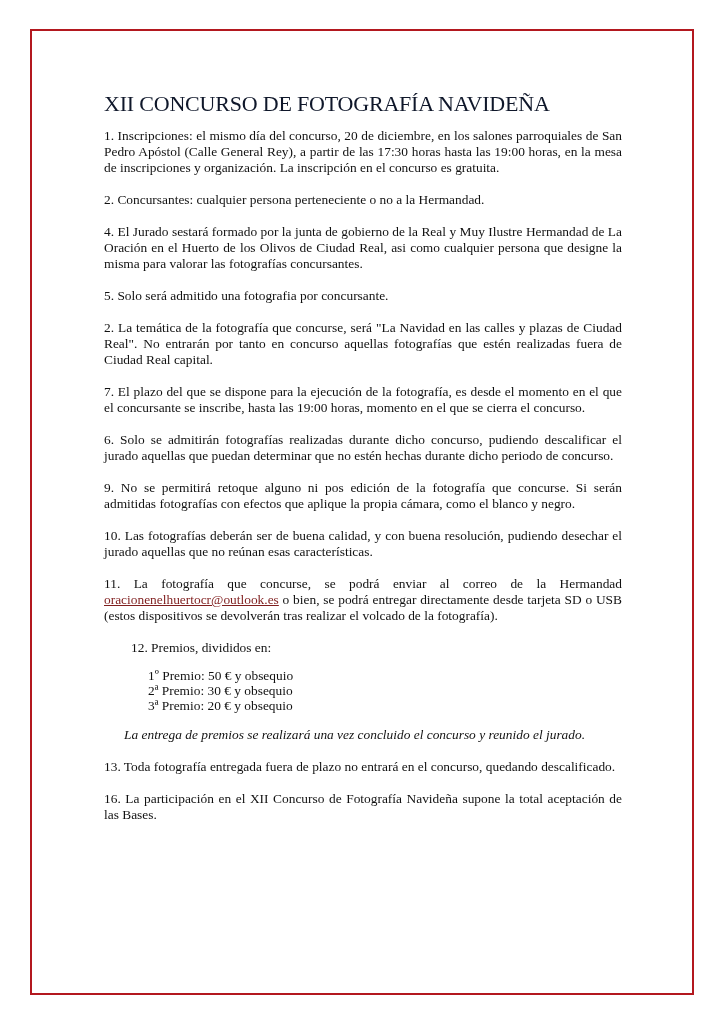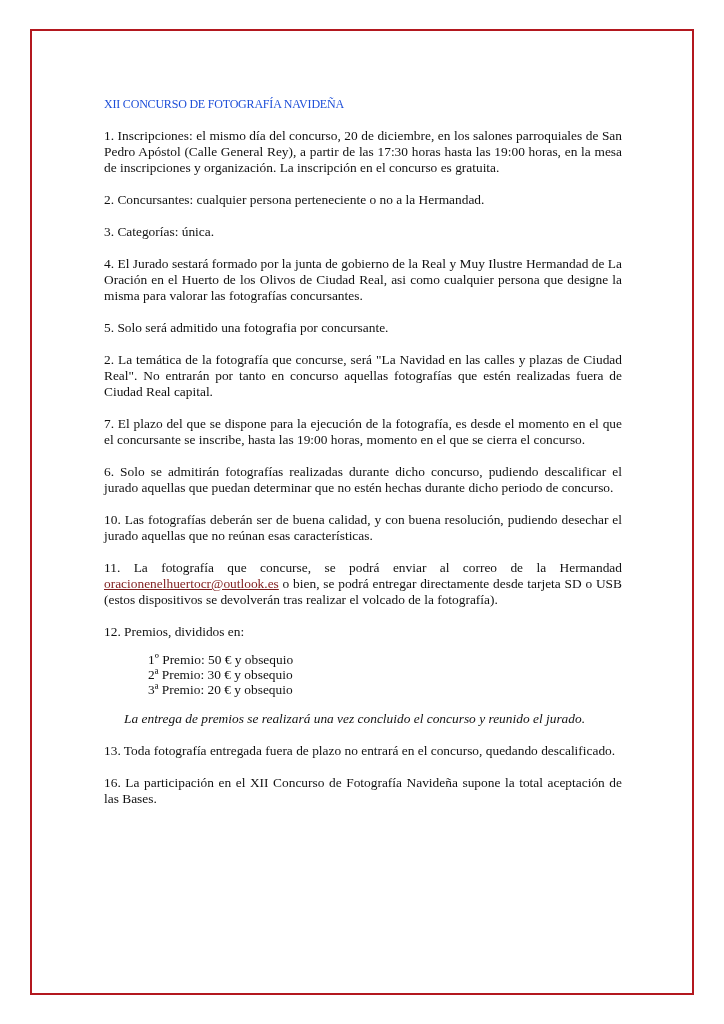--- a/index.html
+++ b/index.html
@@ -7,47 +7,47 @@
     .frame {
       position: absolute; left: 30px; top: 29px; width: 660px; height: 962px;
       border: 2px solid #b3181f;
     }
     .content {
       position: absolute; left: 104px; top: 94px; width: 518px;
       font-family: "Liberation Serif", "DejaVu Serif", serif;
       font-size: 13.4px; line-height: 16px; color: #111;
     }
     .title {
-      color: #1d4ed8; font-size: 12px; line-height: 20px; margin: 0 0 14px 0;
+      color: #0f172a; font-size: 22px; line-height: 20px; margin: 0 0 14px 0;
       font-weight: normal; letter-spacing: -0.2px;
     }
     .para { margin: 0 0 16px 0; text-align: justify; }
-    .para.tight { margin-bottom: 12px; }
+    .para.tight { margin-bottom: 12px; margin-left: 27px; }
     .prize-list { margin: 0 0 14px 44px; }
     .prize { line-height: 15px; }
     .indent { padding-left: 20px; font-style: italic; }
     .email { color: #7f1d1d; text-decoration: underline; }
     .justify-all { text-align: justify; text-align-last: justify; }
   </style>
 </head>
 <body>
 
 <div class="frame"></div>
 
 <div class="content">
   <h1 class="title">XII CONCURSO DE FOTOGRAFÍA NAVIDEÑA</h1>
 
   <p class="para">1. Inscripciones: el mismo día del concurso, 20 de diciembre, en los salones parroquiales de San Pedro Apóstol (Calle General Rey), a partir de las 17:30 horas hasta las 19:00 horas, en la mesa de inscripciones y organización. La inscripción en el concurso es gratuita.</p>
   <p class="para">2. Concursantes: cualquier persona perteneciente o no a la Hermandad.</p>
-  <p class="para">3. Categorías: única.</p>
   <p class="para">4. El Jurado sestará formado por la junta de gobierno de la Real y Muy Ilustre Hermandad de La Oración en el Huerto de los Olivos de Ciudad Real, asi como cualquier persona que designe la misma para valorar las fotografías concursantes.</p>
   <p class="para">5. Solo será admitido una fotografia por concursante.</p>
   <p class="para">2. La temática de la fotografía que concurse, será "La Navidad en las calles y plazas de Ciudad Real". No entrarán por tanto en concurso aquellas fotografías que estén realizadas fuera de Ciudad Real capital.</p>
   <p class="para">7. El plazo del que se dispone para la ejecución de la fotografía, es desde el momento en el que el concursante se inscribe, hasta las 19:00 horas, momento en el que se cierra el concurso.</p>
   <p class="para">6. Solo se admitirán fotografías realizadas durante dicho concurso, pudiendo descalificar el jurado aquellas que puedan determinar que no estén hechas durante dicho periodo de concurso.</p>
+  <p class="para">9. No se permitirá retoque alguno ni pos edición de la fotografía que concurse. Si serán admitidas fotografías con efectos que aplique la propia cámara, como el blanco y negro.</p>
   <p class="para">10. Las fotografías deberán ser de buena calidad, y con buena resolución, pudiendo desechar el jurado aquellas que no reúnan esas características.</p>
 
   <div class="para">
     <div class="justify-all">11. La fotografía que concurse, se podrá enviar al correo de la Hermandad</div>
     <div style="text-align: justify;"><a class="email">oracionenelhuertocr@outlook.es</a><span> o bien, se podrá entregar directamente desde tarjeta SD o USB (estos dispositivos se devolverán tras realizar el volcado de la fotografía).</span></div>
   </div>
 
   <p class="para tight">12. Premios, divididos en:</p>
   <div class="prize-list">
     <div class="prize">1º Premio: 50 € y obsequio</div>

